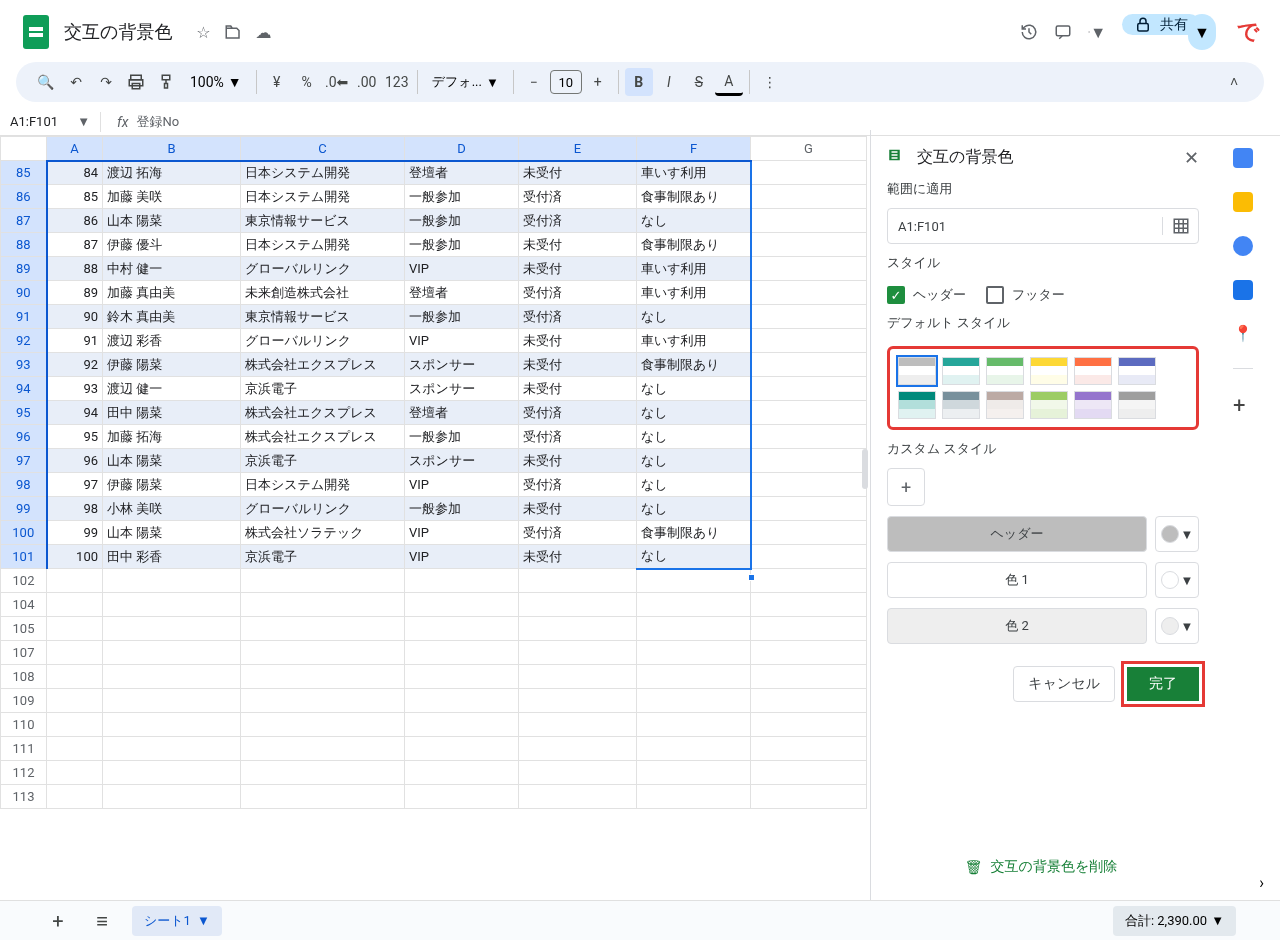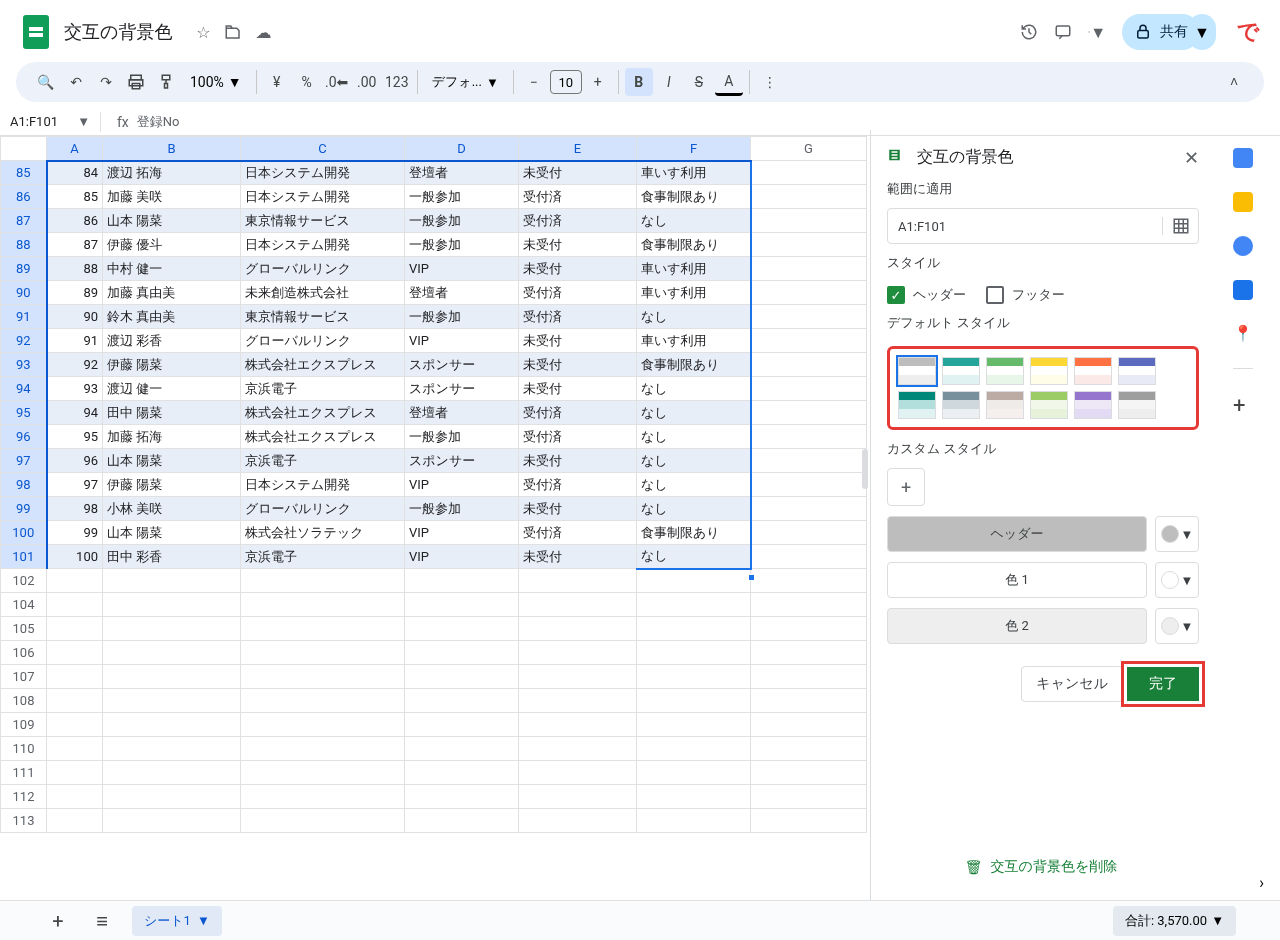--- a/index.html
+++ b/index.html
@@ -8,41 +8,41 @@
 
 .title-bar { display: flex; align-items: center; padding: 8px 16px 0 16px; height: 56px; }
 .logo { width: 40px; height: 40px; display: flex; align-items: center; justify-content: center; margin-right: 8px; }
 .logo-inner { width: 26px; height: 34px; background: #0f9d58; border-radius: 3px; position: relative; }
 .logo-inner::before { content: ""; position: absolute; width: 14px; height: 10px; background: #fff; left: 6px; top: 12px; }
 .logo-inner::after { content: ""; position: absolute; width: 14px; height: 2px; background: #0f9d58; left: 6px; top: 16px; }
 .doc-title { font-size: 18px; color: #202124; margin-right: 12px; }
 .title-icons { display: flex; gap: 12px; align-items: center; }
 .title-icon { width: 18px; height: 18px; display: flex; align-items: center; justify-content: center; color: #5f6368; }
 .title-right { margin-left: auto; display: flex; align-items: center; gap: 16px; }
-.share-btn { background: #c2e7ff; color: #001d35; border-radius: 40px; height: 36px; padding: 0 12px; display: flex; align-items: center; gap: 8px; font-size: 14px; }
+.share-btn { background: #c2e7ff; color: #001d35; border-radius: 40px; height: 21px; padding: 0 12px; display: flex; align-items: center; gap: 8px; font-size: 14px; }
 .share-dropdown { background: #c2e7ff; border-radius: 40px; height: 36px; width: 28px; display: flex; align-items: center; justify-content: center; margin-left: -12px; }
 .avatar { width: 32px; height: 32px; border-radius: 50%; background: #fff; display: flex; align-items: center; justify-content: center; color: #e53935; font-size: 22px; font-weight: bold; }
 
 
 .menu-bar { display: flex; padding: 0 16px 0 60px; gap: 0; height: 26px; align-items: center; }
 .menu-item { padding: 4px 8px; font-size: 14px; color: #202124; border-radius: 4px; }
 
 
 .toolbar { display: flex; align-items: center; padding: 6px 16px; margin: 6px 16px; background: #edf2fa; border-radius: 24px; gap: 2px; height: 40px; }
 .tool-btn { width: 28px; height: 28px; display: flex; align-items: center; justify-content: center; border-radius: 4px; color: #444746; font-size: 14px; }
 .tool-sep { width: 1px; height: 24px; background: #c7c7c7; margin: 0 4px; }
 .zoom { font-size: 14px; padding: 0 8px; display: flex; align-items: center; gap: 4px; }
 .font-select { font-size: 13px; padding: 0 8px; display: flex; align-items: center; gap: 4px; }
 .fontsize-box { border: 1px solid #747775; width: 32px; height: 24px; display: flex; align-items: center; justify-content: center; font-size: 13px; border-radius: 4px; }
 .bold-active { background: #d3e3fd; }
 
 
 .formula-row { display: flex; align-items: center; border-bottom: 1px solid #e0e0e0; height: 28px; padding-left: 10px; }
 .namebox { width: 80px; font-size: 13px; color: #202124; display: flex; align-items: center; gap: 8px; }
-.fx { color: #5f6368; margin: 0 8px 0 16px; font-size: 14px; }
+.fx { color: #5f6368; font-style: italic; margin: 0 8px 0 16px; font-size: 14px; }
 .formula-input { font-size: 13px; color: #5f6368; }
 
 
 .main { display: flex; height: calc(940px - 56px - 26px - 48px - 28px); }
 .sheet-area { flex: 0 0 870px; overflow: hidden; position: relative; }
 .sidepanel { flex: 0 0 345px; border-left: 1px solid #dadce0; border-radius: 0 0 0 0; margin-top: -6px; }
 .right-rail { flex: 0 0 56px; display: flex; flex-direction: column; align-items: center; gap: 24px; padding-top: 12px; }
 .rail-icon { width: 20px; height: 20px; border-radius: 4px; }
 
 
@@ -81,21 +81,21 @@
 .style-swatch { width: 38px; height: 28px; border: 1px solid #dadce0; display: flex; flex-direction: column; }
 .sw-hdr { height: 8px; }
 .sw-row { flex: 1; }
 .custom-add { width: 38px; height: 38px; border: 1px solid #dadce0; border-radius: 4px; display: flex; align-items: center; justify-content: center; font-size: 18px; color: #5f6368; }
 .color-row { display: flex; gap: 8px; align-items: center; }
 .color-label { flex: 1; height: 36px; border: 1px solid #dadce0; border-radius: 4px; display: flex; align-items: center; justify-content: center; font-size: 13px; }
 .color-label.hdr { background: #bdbdbd; }
 .color-label.c2 { background: #eeeeee; }
 .color-pick { width: 44px; height: 36px; border: 1px solid #dadce0; border-radius: 4px; display: flex; align-items: center; justify-content: center; gap: 2px; }
 .color-dot { width: 18px; height: 18px; border-radius: 50%; border: 1px solid #dadce0; }
-.sp-actions { display: flex; justify-content: flex-end; gap: 4px; margin-top: 12px; align-items: center; }
+.sp-actions { display: flex; justify-content: flex-end; gap: 12px; margin-top: 12px; align-items: center; }
 .btn-cancel { padding: 8px 14px; border: 1px solid #dadce0; border-radius: 4px; font-size: 14px; }
 .btn-done { padding: 8px 22px; background: #188038; color: #fff; border-radius: 0; font-size: 14px; outline: 3px solid #e53935; outline-offset: 3px; }
 .sp-footer { display: flex; align-items: center; justify-content: center; gap: 8px; padding: 16px; color: #188038; font-size: 14px; position: absolute; bottom: 48px; width: 340px; }
 
 
 .sheet-tabs { position: absolute; bottom: 0; left: 0; right: 0; height: 40px; border-top: 1px solid #e0e0e0; background: #f9fbfd; display: flex; align-items: center; padding: 0 44px; gap: 16px; }
 .tab-btn { width: 28px; height: 28px; display: flex; align-items: center; justify-content: center; color: #444746; font-size: 20px; }
 .active-tab { padding: 6px 12px; color: #0b57d0; background: #e1e9f7; display: flex; align-items: center; gap: 6px; border-radius: 4px; font-size: 13px; }
 .status-chip { margin-left: auto; background: #e3e9ee; padding: 6px 12px; border-radius: 4px; font-size: 13px; display: flex; align-items: center; gap: 4px; }
 
@@ -416,30 +416,20 @@
             <th>105</th>
             <td></td>
             <td></td>
             <td></td>
             <td></td>
             <td></td>
             <td></td>
             <td></td>
           </tr>
           <tr>
-            <th>106</th>
-            <td></td>
-            <td></td>
-            <td></td>
-            <td></td>
-            <td></td>
-            <td></td>
-            <td></td>
-          </tr>
-          <tr>
             <th>107</th>
             <td></td>
             <td></td>
             <td></td>
             <td></td>
             <td></td>
             <td></td>
             <td></td>
           </tr>
           <tr>
@@ -638,14 +628,14 @@
     <div class="rail-icon" style="font-size:22px;color:#444">+</div>
   </div>
 </div>
 
 <div class="right-chevron">›</div>
 
 <div class="sheet-tabs">
   <div class="tab-btn">+</div>
   <div class="tab-btn">≡</div>
   <div class="active-tab"><span>シート1</span> ▼</div>
-  <div class="status-chip"><span>合計: 3,570.00</span> ▼</div>
+  <div class="status-chip"><span>合計: 2,390.00</span> ▼</div>
 </div>
 
 </body></html>

